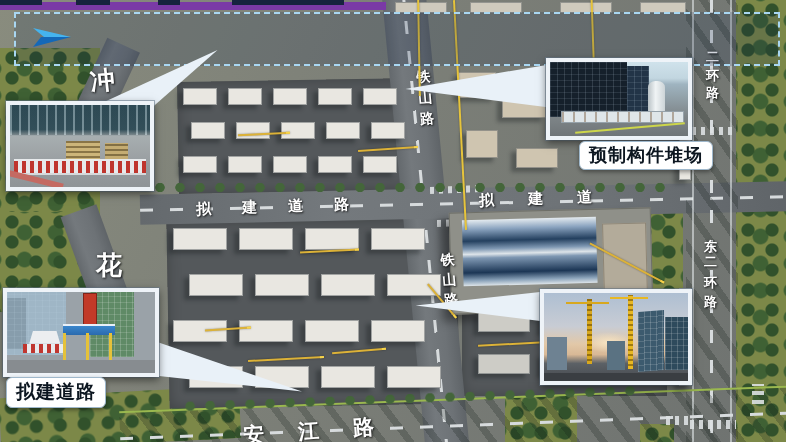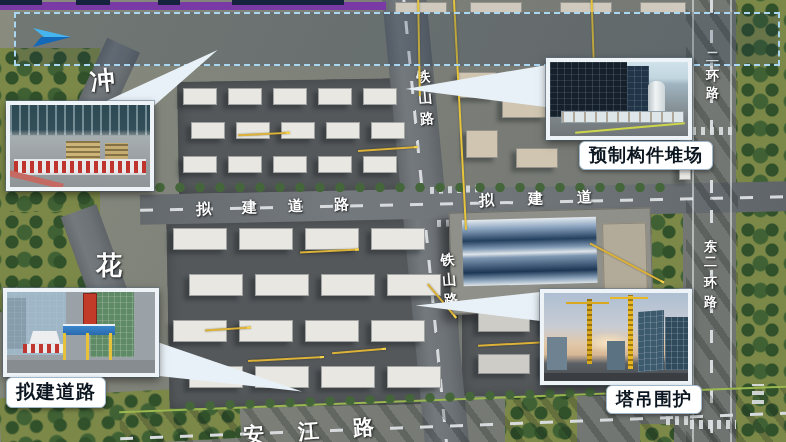--- a/index.html
+++ b/index.html
@@ -248,15 +248,14 @@
       <div class="grid-w" style="left:84%;top:27%;width:16%;height:61%;background-color:#2e4a5c;"></div>
       <div style="left:2%;top:50%;width:14%;height:38%;background:#6e8292;"></div>
       <div style="left:44%;top:54%;width:12%;height:34%;background:#5a7282;"></div>
       <div style="left:30%;top:7%;width:3%;height:74%;background:repeating-linear-gradient(0deg,#d8a81e 0 3px,#96700e 3px 5px);"></div>
       <div style="left:15%;top:10%;width:30%;height:2px;background:#d8a81e;"></div>
       <div style="left:58%;top:2%;width:3.5%;height:84%;background:repeating-linear-gradient(0deg,#e8b824 0 3px,#a07a10 3px 5px);"></div>
       <div style="left:46%;top:4%;width:26%;height:2px;background:#e8b824;"></div>
       <div style="left:0;bottom:0;width:100%;height:9%;background:#3a3e42;"></div>
     </div>
   </figure>
-  <div class="lbl" style="left:606px;top:385px;">塔吊围护</div>
 
 </div>
 
 </body></html>

